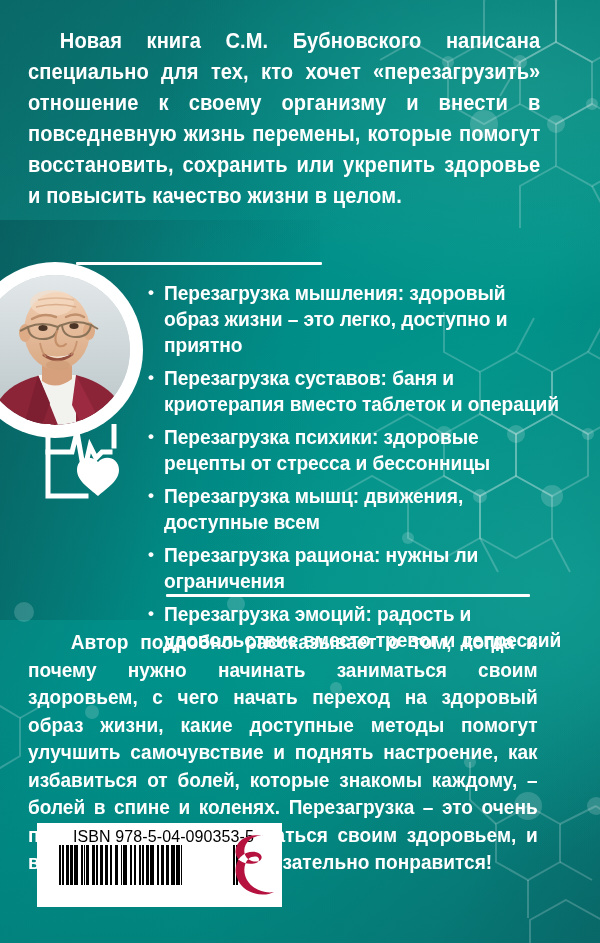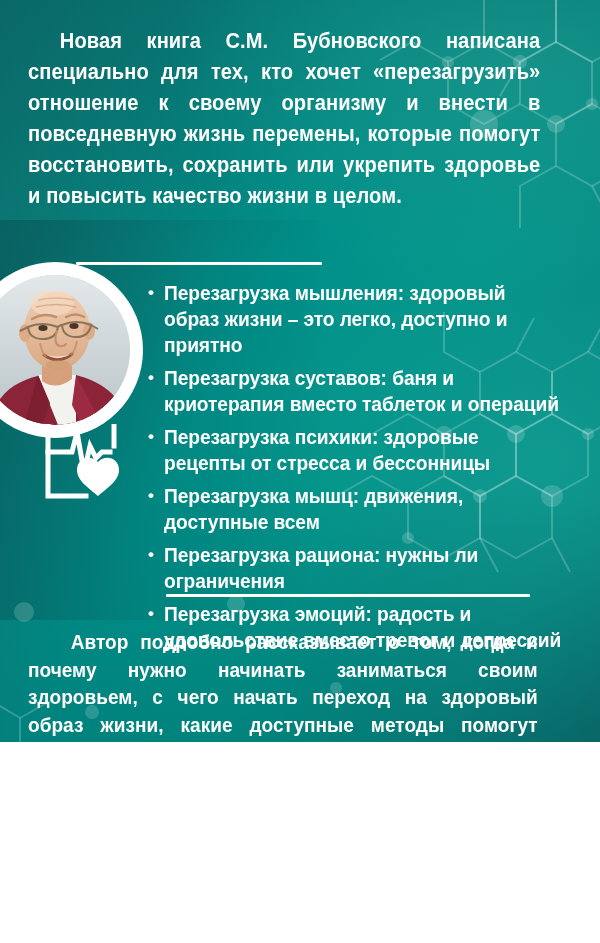--- a/index.html
+++ b/index.html
@@ -3,21 +3,21 @@
 <meta charset="utf-8">
 <style>
   html, body {
     margin: 0;
     padding: 0;
     background: #ffffff;
   }
   #cover {
     position: relative;
     width: 600px;
-    height: 742px;
+    height: 943px;
     overflow: hidden;
     font-family: "Liberation Sans", sans-serif;
     background: #404040;
   }
   
   .bg-base {
     position: absolute;
     inset: 0;
     background:
       radial-gradient(ellipse 560px 380px at 86% 8%,  #1aa396 0%, rgba(26,163,150,0) 62%),

